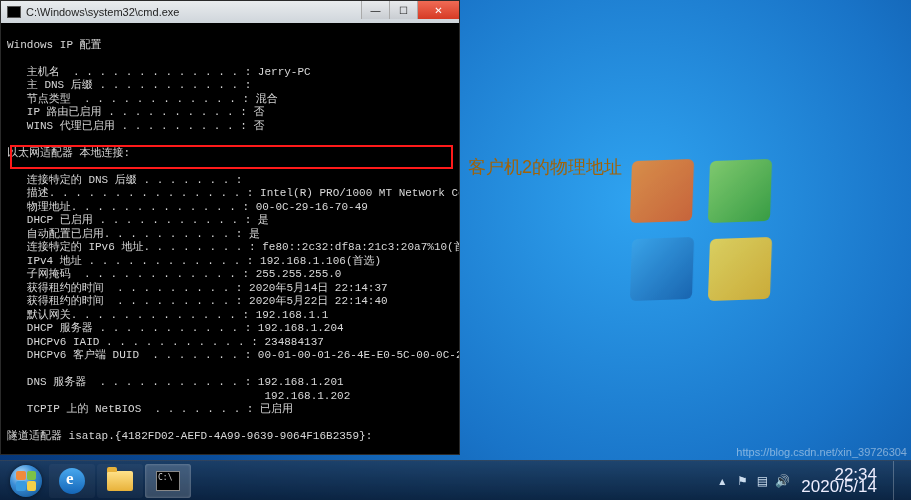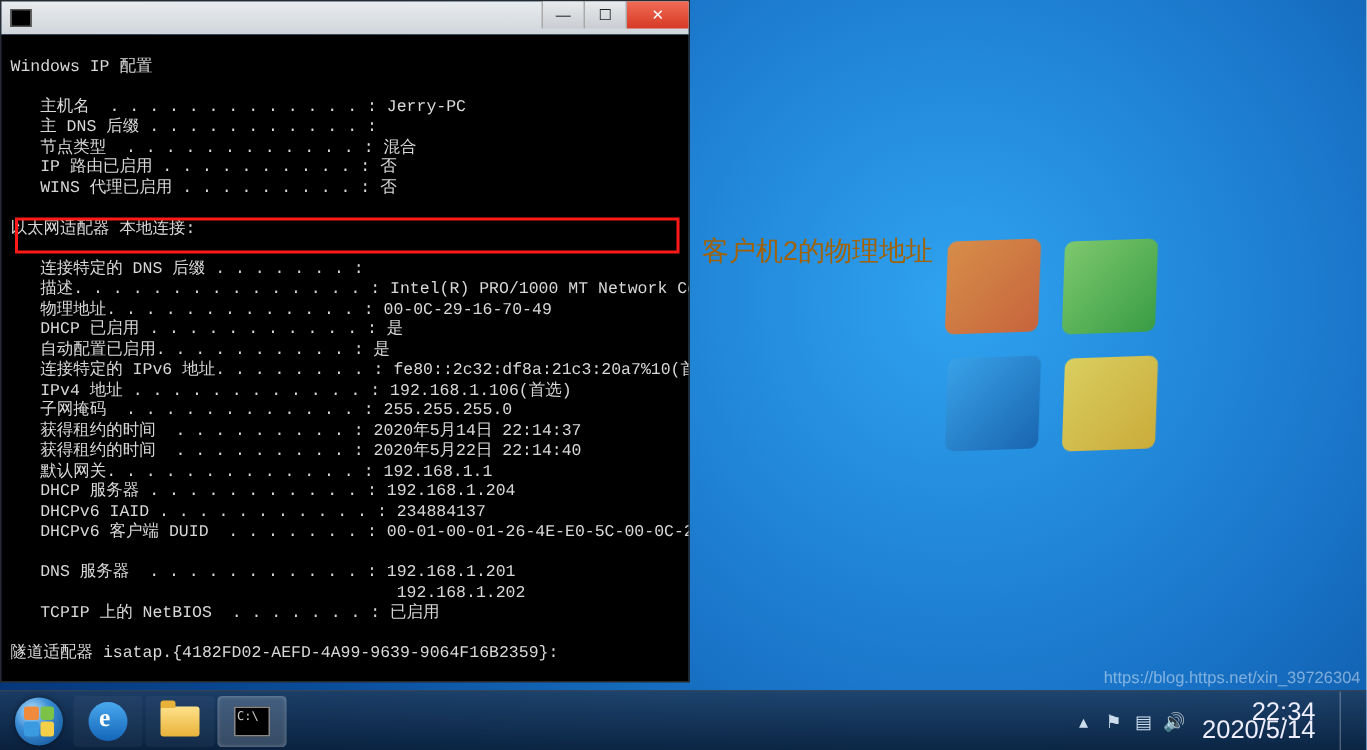--- a/index.html
+++ b/index.html
@@ -96,20 +96,21 @@
 <div class="win7-logo">
   <div class="q q1"></div>
     <div class="q q2"></div>
     <div class="q q3"></div>
     <div class="q q4"></div>
 </div>
 
 <div class="cmd-window">
   <div class="title-bar">
     <div class="title-icon"></div>
+    <span>C:\Windows\system32\cmd.exe</span>
     <div class="win-controls">
       <div class="win-btn min">—</div>
       <div class="win-btn max">☐</div>
       <div class="win-btn close">✕</div>
     </div>
   </div>
   <div class="cmd-body">
 <span>Windows IP 配置</span>
 
    <span>主机名</span>  . . . . . . . . . . . . . : <span>Jerry-PC</span>
@@ -148,21 +149,21 @@
     . . . . . . . . . . . : 
    . . . . . . . . . . : 
 
 _
   </div>
 </div>
 
 <div class="highlight-box" style="left:10px; top:145px; width:443px; height:24px;"></div>
 <div class="annotation" style="left:468px; top:155px;">客户机2的物理地址</div>
 
-<div class="wm">https://blog.https.net/xin_39726304</div>
+<div class="wm">https://blog.csdn.net/xin_39726304</div>
 
 <div class="taskbar">
   <div class="start-btn">
     <div class="start-orb">
       <span class="so1"></span>
         <span class="so2"></span>
         <span class="so3"></span>
         <span class="so4"></span>
     </div>
   </div>

